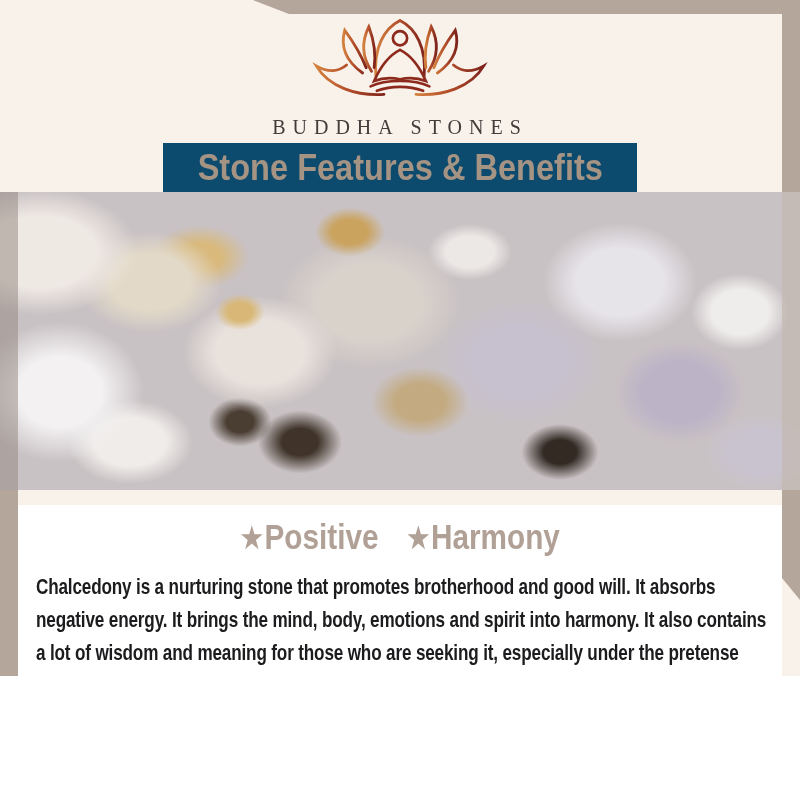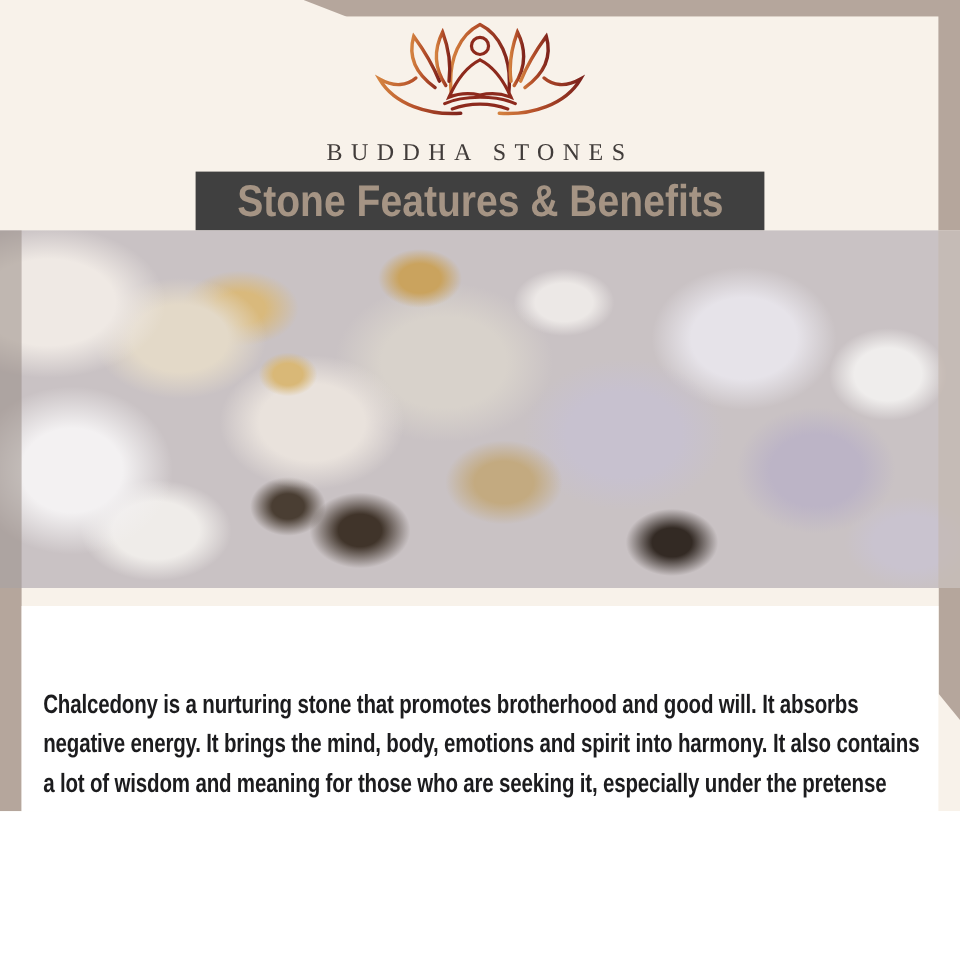--- a/index.html
+++ b/index.html
@@ -26,21 +26,21 @@
   .logo{position:absolute;top:16px;left:0;width:800px;text-align:center;}
   .logo svg{display:block;margin:0 auto;}
   .brand{
     margin-top:2px;
     font-family:"Liberation Serif","DejaVu Serif",serif;
     font-size:20px;letter-spacing:7px;color:#413c3a;white-space:nowrap;
   }
   
   .title-banner{
     position:absolute;top:143px;left:163px;width:474px;height:49px;
-    background:#404040;display:flex;align-items:center;justify-content:center;
+    background:#0c4a6e;display:flex;align-items:center;justify-content:center;
   }
   .title-banner .squeeze{
     display:inline-block;transform:scaleX(0.88);transform-origin:center;
     white-space:nowrap;font-weight:bold;font-size:37px;color:#a59484;
   }
   
   .photo{
     position:absolute;top:192px;left:0;width:800px;height:298px;
     background:
       radial-gradient(140px 90px at 40px 60px,#efe9e4 0 40%,transparent 70%),
@@ -142,16 +142,21 @@
   </div>
 
   <div class="photo"></div>
 
   <div class="overlay-left"></div>
   <div class="overlay-right"></div>
 
 
   <div class="card"></div>
 
+  <div class="features">
+    <span class="squeeze">
+      <span class="feature"><span class="star">★</span><span>Positive</span></span><span class="feature"><span class="star">★</span><span>Harmony</span></span>
+    </span>
+  </div>
 
   <p class="description">Chalcedony is a nurturing stone that promotes brotherhood and good will. It absorbs negative energy. It brings the mind, body, emotions and spirit into harmony.  It also contains a lot of wisdom and meaning for those who are seeking it, especially under the pretense that it can teach you a lot about yourself. Chalcedony is best used during moments of indecision and frustration, showing an intense ability to help people think through decisions in the way they are not typically confronted with.</p>
 
 </div>
 
 </body></html>

